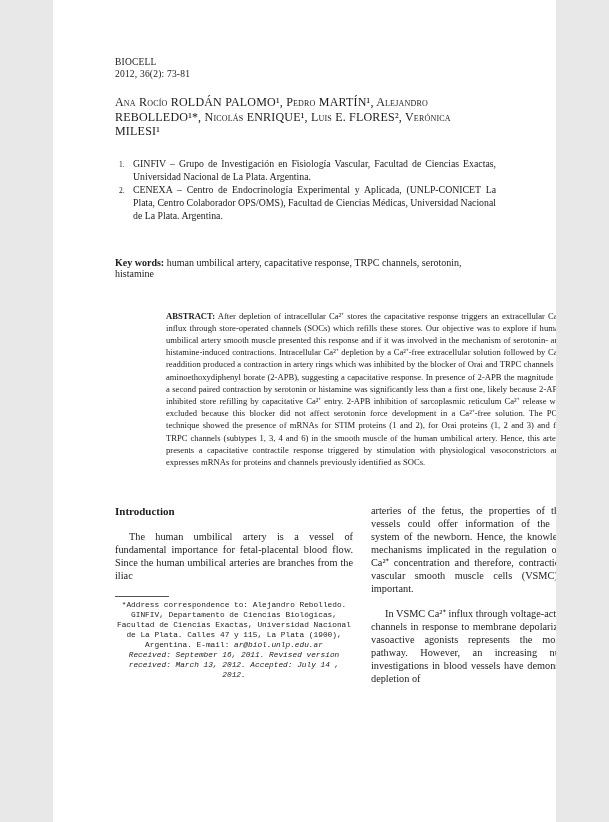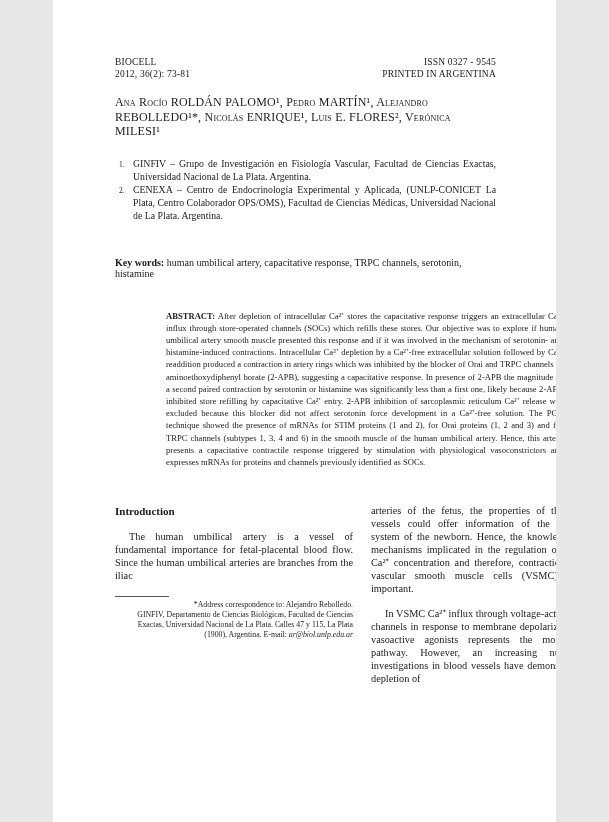--- a/index.html
+++ b/index.html
@@ -57,41 +57,37 @@
   .col{flex:1;font-size:10.3px;line-height:12.9px;text-align:justify;}
   .col-left{flex:0 0 238px;}
   .col-right{flex:0 0 231px;}
   .section-heading{margin:0;font-size:11px;font-weight:bold;line-height:13px;}
   .body-para{margin:13px 0 0 0;}
   .body-para.indent{text-indent:14px;}
   .body-para.first{margin-top:0;}
   
   .footnote{
     margin-top:13px;
-    font-family:Liberation Serif, serif;
+    font-family:Liberation Mono, monospace;
     font-size:7.8px;line-height:10px;
-    text-align:right;
+    text-align:center;
   }
   .footnote-rule{border:none;border-top:1px solid #555;width:54px;margin:0 0 3px 0;}
   .footnote .italic{font-style:italic;}
   .footnote i{font-style:italic;}
 </style>
 </head>
 <body>
 
 <div class="page">
 
   <header class="journal-header">
     <div class="left">
       <div>BIOCELL</div>
       <div>2012, 36(2): 73-81</div>
-    </div>
-    <div class="right">
-      <div>ISSN 0327 - 9545</div>
-      <div>PRINTED IN ARGENTINA</div>
     </div>
   </header>
 
 
   <p class="authors">Ana Rocío ROLDÁN PALOMO¹, Pedro MARTÍN¹, Alejandro REBOLLEDO¹*, Nicolás ENRIQUE¹, Luis E. FLORES², Verónica MILESI¹</p>
 
   <ol class="affiliations">
     <li class="affil-item">
       <span class="affil-num">1.</span>
       <span class="affil-text">GINFIV – Grupo de Investigación en Fisiología Vascular, Facultad de Ciencias Exactas, Universidad Nacional de La Plata. Argentina.</span>
@@ -109,20 +105,21 @@
   <div class="columns">
 
     <div class="col col-left">
       <h2 class="section-heading">Introduction</h2>
       <p class="body-para indent">The human umbilical artery is a vessel of fundamental importance for fetal-placental blood flow. Since the human umbilical arteries are branches from the iliac</p>
 
       <div class="footnote">
         <hr class="footnote-rule">
         <div>*Address correspondence to: Alejandro Rebolledo.</div>
         <div><span>GINFIV, Departamento de Ciencias Biológicas, Facultad de Ciencias Exactas, Universidad Nacional de La Plata. Calles 47 y 115, La Plata (1900), Argentina. E-mail: </span><i>ar@biol.unlp.edu.ar</i></div>
+        <div class="italic">Received: September 16, 2011. Revised version received: March 13, 2012. Accepted: July 14 , 2012.</div>
       </div>
     </div>
 
     <div class="col col-right">
       <p class="body-para first">arteries of the fetus, the properties of these blood vessels could offer information of the circulatory system of the newborn. Hence, the knowledge of the mechanisms implicated in the regulation of cytosolic Ca²⁺ concentration and therefore, contraction of their vascular smooth muscle cells (VSMC) is very important.</p>
       <p class="body-para indent">In VSMC Ca²⁺ influx through voltage-activated Ca²⁺ channels in response to membrane depolarization or to vasoactive agonists represents the most studied pathway. However, an increasing number of investigations in blood vessels have demonstrated that depletion of</p>
     </div>
 
   </div>
 

